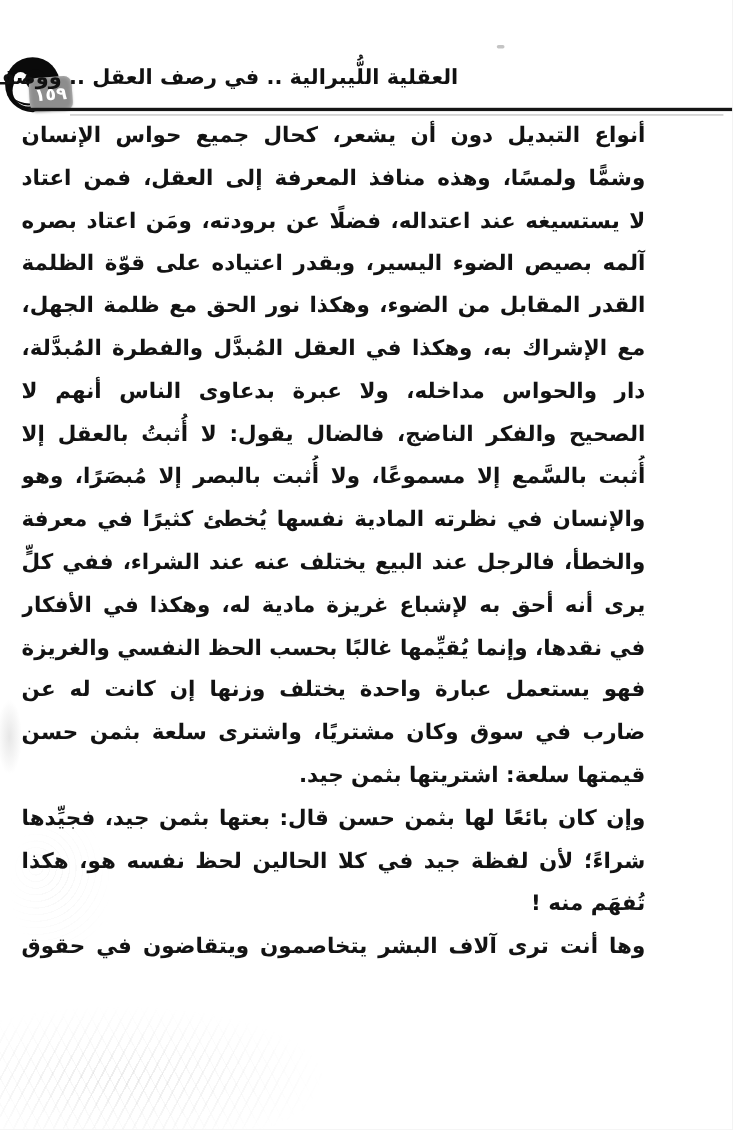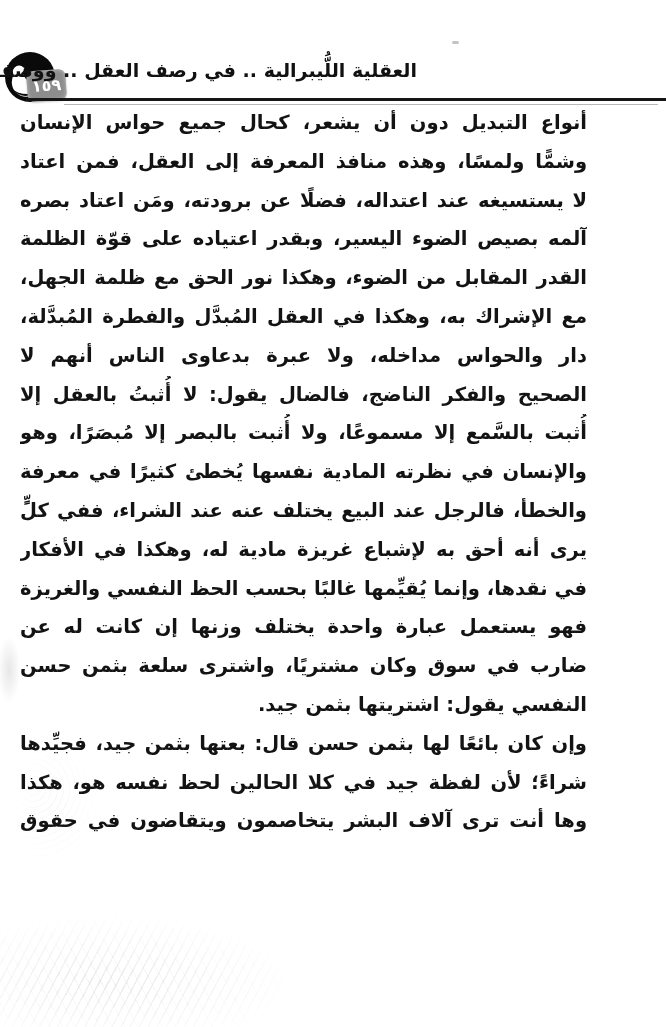--- a/index.html
+++ b/index.html
@@ -117,23 +117,24 @@
     <div class="ln">مع الإشراك به، وهكذا في العقل المُبدَّل والفطرة المُبدَّلة، وما العقل إلا</div>
     <div class="ln">دار والحواس مداخله، ولا عبرة بدعاوى الناس أنهم لا يأخذون إلا القول</div>
     <div class="ln">الصحيح والفكر الناضج، فالضال يقول: لا أُثبتُ بالعقل إلا معقولًا، كما لا</div>
     <div class="ln">أُثبت بالسَّمع إلا مسموعًا، ولا أُثبت بالبصر إلا مُبصَرًا، وهو يسبح في بحر</div>
     <div class="ln">والإنسان في نظرته المادية نفسها يُخطئ كثيرًا في معرفة موضع الصواب</div>
     <div class="ln">والخطأ، فالرجل عند البيع يختلف عنه عند الشراء، ففي كلٍّ له حظ نفسي</div>
     <div class="ln">يرى أنه أحق به لإشباع غريزة مادية له، وهكذا في الأفكار والمعاني لا يُنصِف</div>
     <div class="ln">في نقدها، وإنما يُقيِّمها غالبًا بحسب الحظ النفسي والغريزة الكامنة لديه،</div>
     <div class="ln">فهو يستعمل عبارة واحدة يختلف وزنها إن كانت له عن كونها لغيره، فإذا</div>
     <div class="ln">ضارب في سوق وكان مشتريًا، واشترى سلعة بثمن حسن لصالحه وسئل عن</div>
-    <div class="ln short">النفسي يقول: اشتريتها بثمن جيد.</div>
+    <div class="ln short">قيمتها سلعة: اشتريتها بثمن جيد.</div>
     <div class="ln">وإن كان بائعًا لها بثمن حسن قال: بعتها بثمن جيد، فجيِّدها بيعًا غير جيِّدها</div>
     <div class="ln">شراءً؛ لأن لفظة جيد في كلا الحالين لحظ نفسه هو، هكذا يقولها وهكذا</div>
+    <div class="ln short">تُفهَم منه !</div>
     <div class="ln">وها أنت ترى آلاف البشر يتخاصمون ويتقاضون في حقوق ظاهرة، كُلٌّ منهم</div>
   </main>
 
   <div class="smudge-bottom"></div>
   <div class="smudge-left-mid"></div>
   <div class="smudge-left-low"></div>
 
 </div>
 
 </body></html>

